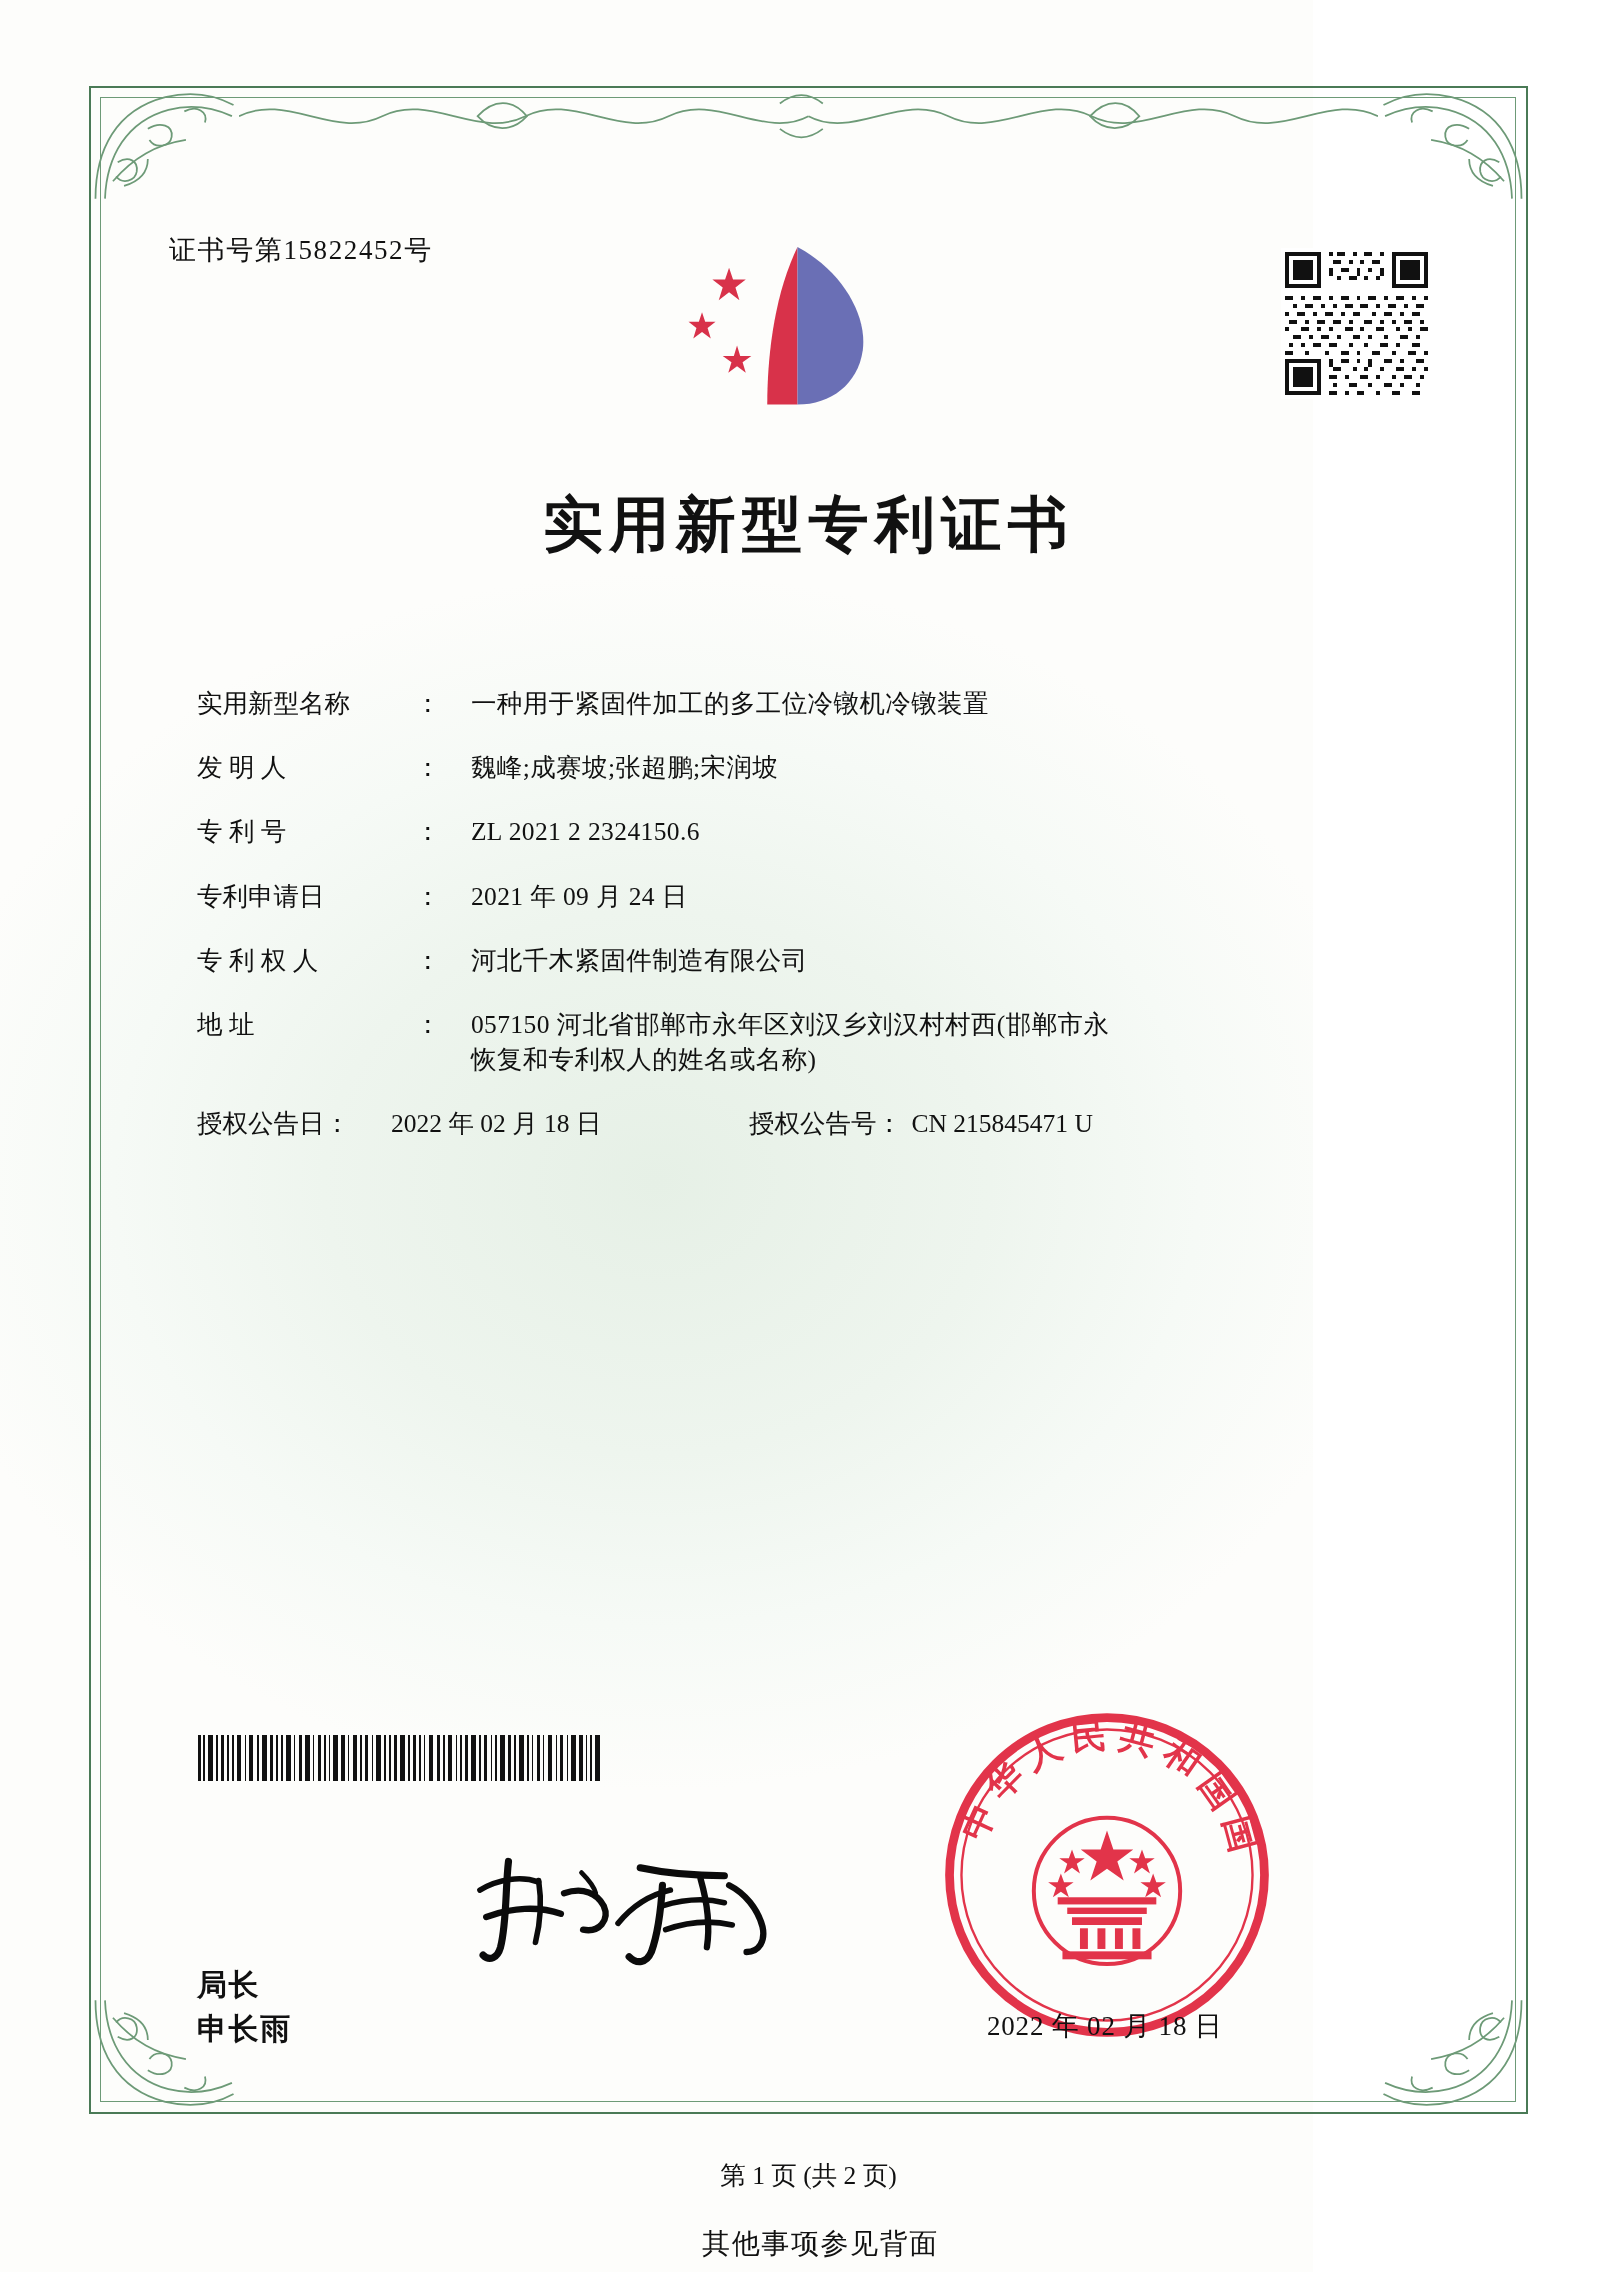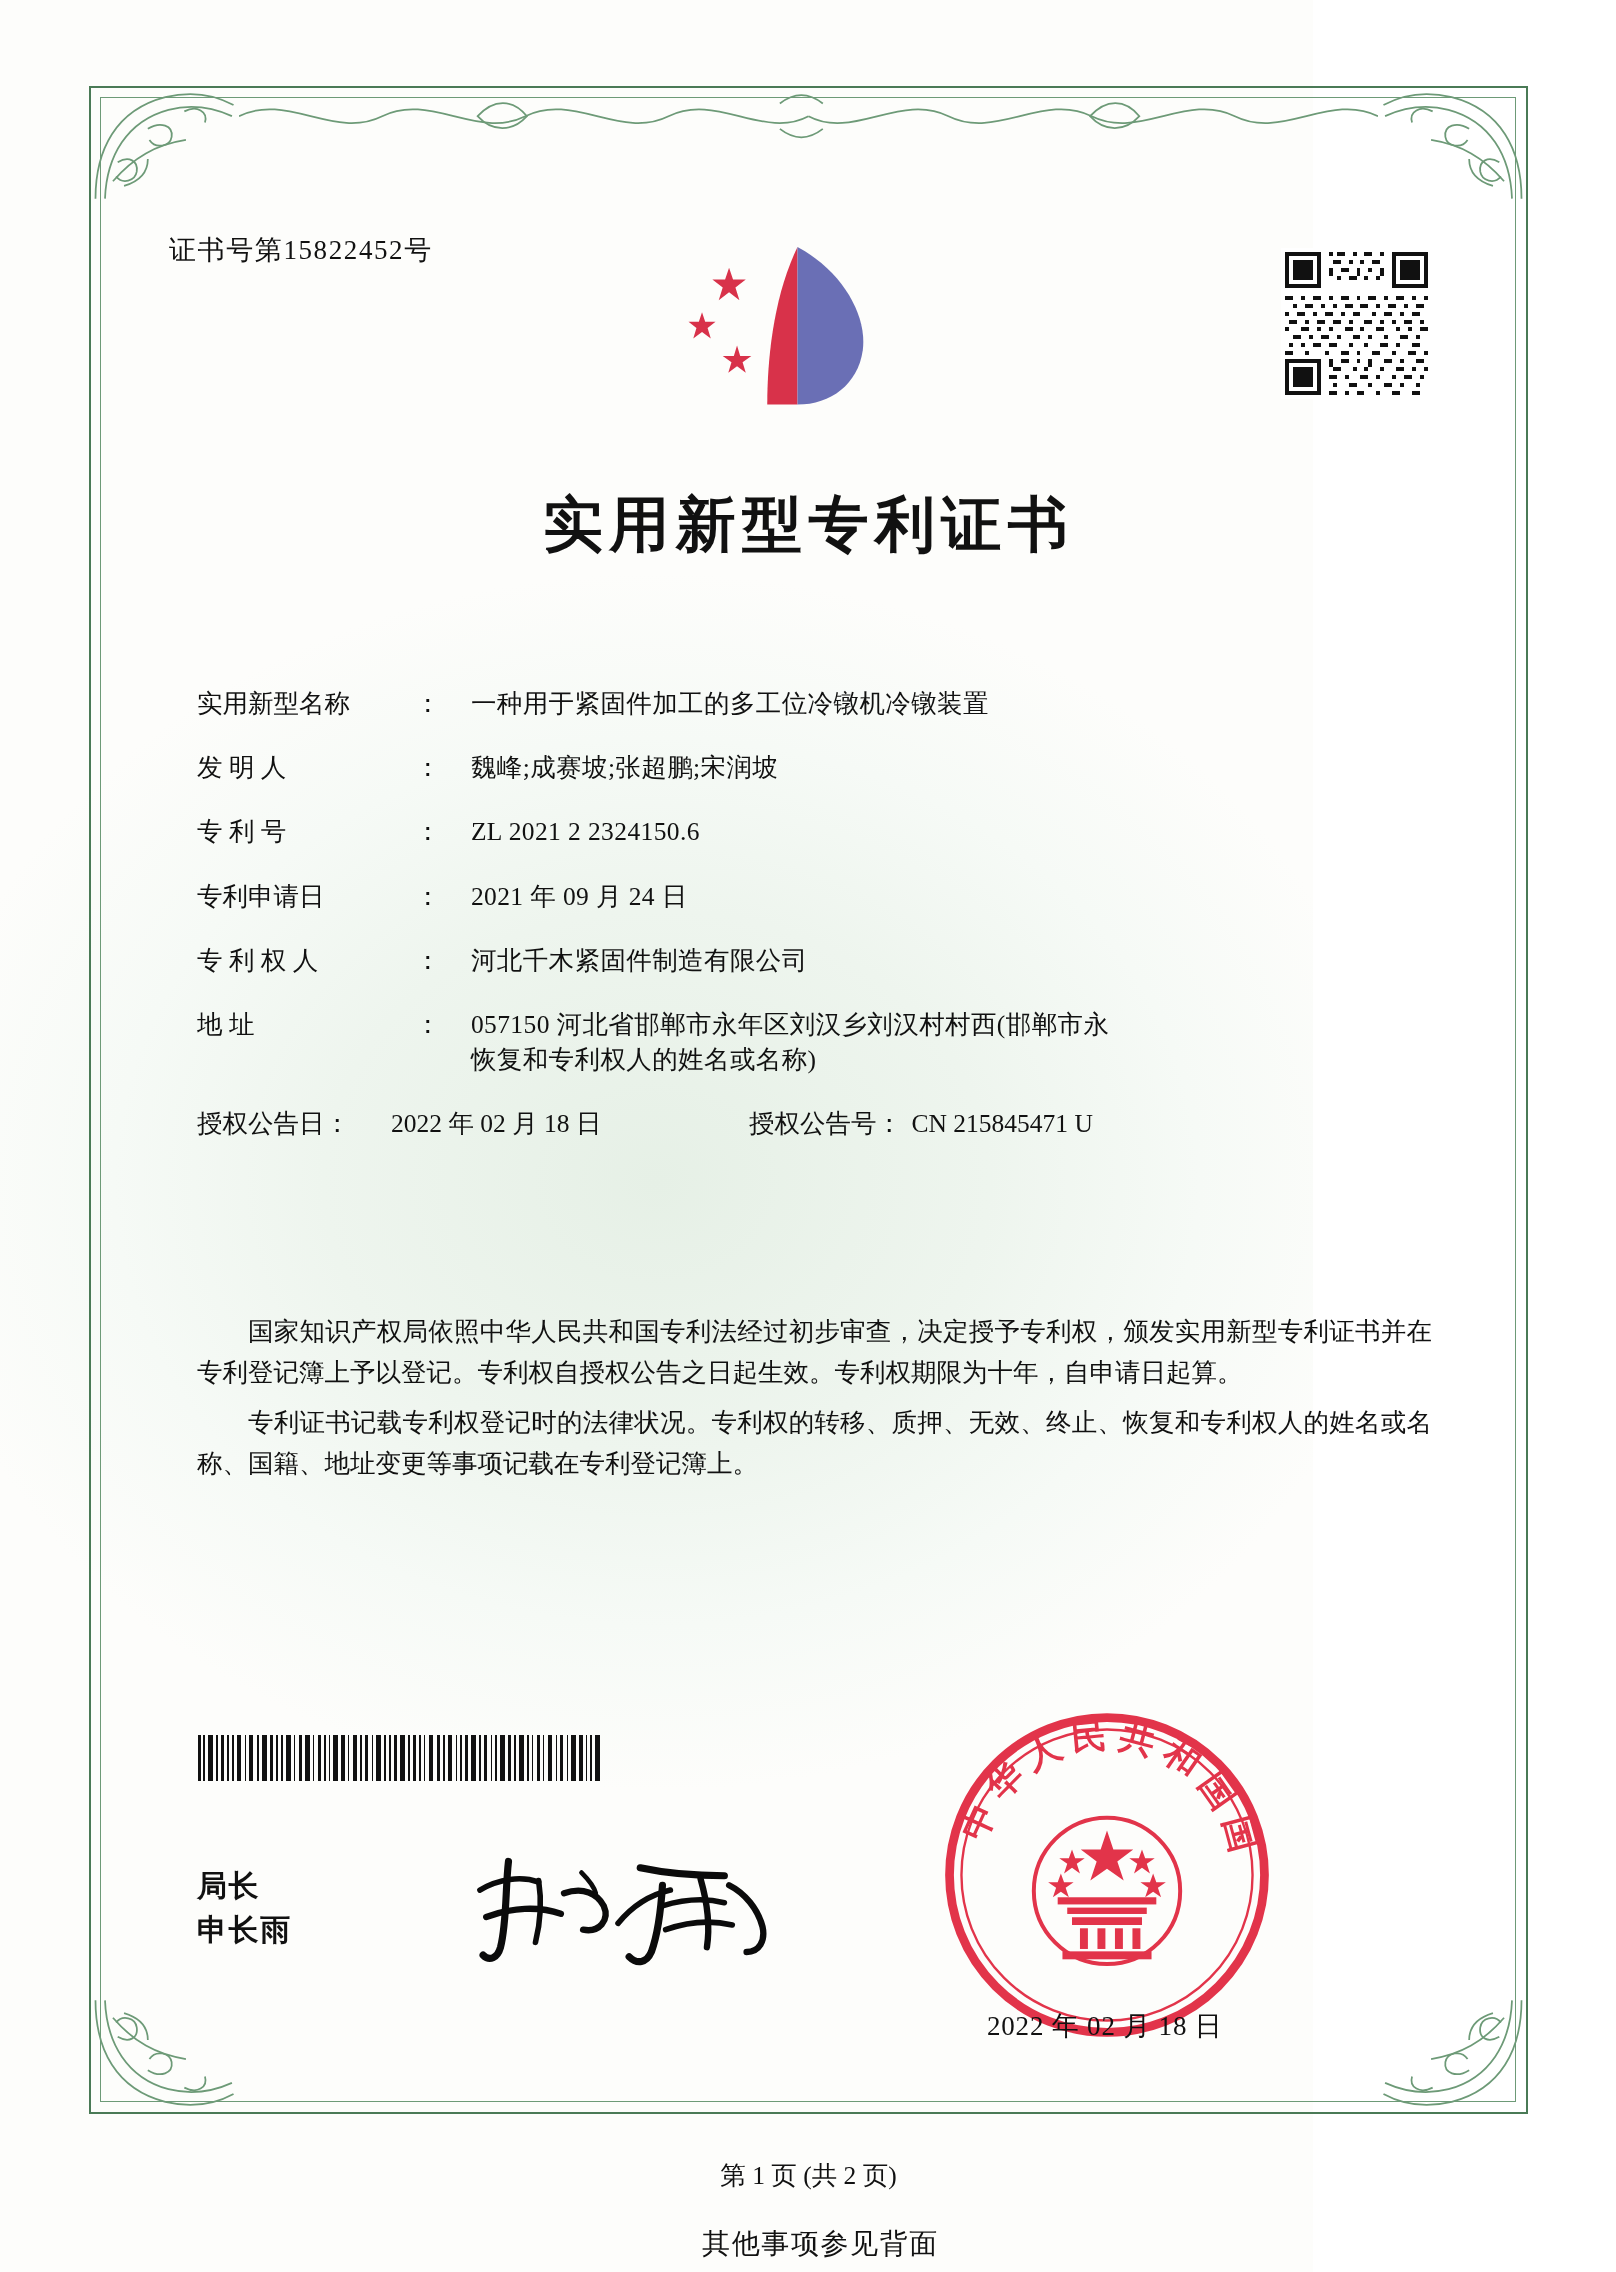--- a/index.html
+++ b/index.html
@@ -175,21 +175,21 @@
     left: 197px;
     top: 1735px;
     width: 430px;
     height: 46px;
   }
 
   
   .sig-label {
     position: absolute;
     left: 197px;
-    top: 1864px;
+    top: 1963px;
     font-size: 30px;
     font-weight: 700;
     line-height: 1.45;
     color: #111;
     letter-spacing: 1.6px;
   }
   .sig-script {
     position: absolute;
     left: 462px;
     top: 1844px;
@@ -515,24 +515,20 @@
 
     <div class="row-pub">
       <span class="lbl2"><span>授权公告日</span>：</span>
       <span class="v1">2022 年 02 月 18 日</span>
       <span class="lbl3"><span>授权公告号</span>：</span>
       <span class="v2">CN 215845471 U</span>
     </div>
 
   </div>
 
-  <div class="paras">
-    <p>国家知识产权局依照中华人民共和国专利法经过初步审查，决定授予专利权，颁发实用新型专利证书并在专利登记簿上予以登记。专利权自授权公告之日起生效。专利权期限为十年，自申请日起算。</p>
-    <p>专利证书记载专利权登记时的法律状况。专利权的转移、质押、无效、终止、恢复和专利权人的姓名或名称、国籍、地址变更等事项记载在专利登记簿上。</p>
-  </div>
 
   <div class="barcode">
     <svg width="430" height="46" viewBox="0 0 540 58" shape-rendering="crispEdges">
       <rect width="540" height="58" fill="#ffffff" fill-opacity="0"></rect>
       <g fill="#111111">
         <rect x="0" y="0" width="4" height="58"></rect>
           <rect x="7" y="0" width="2" height="58"></rect>
         <rect x="13" y="0" width="6" height="58"></rect>
           <rect x="23" y="0" width="2" height="58"></rect>
         <rect x="29" y="0" width="4" height="58"></rect>

